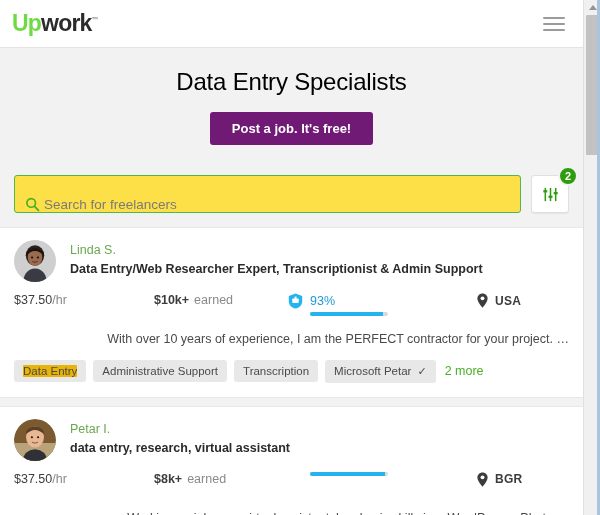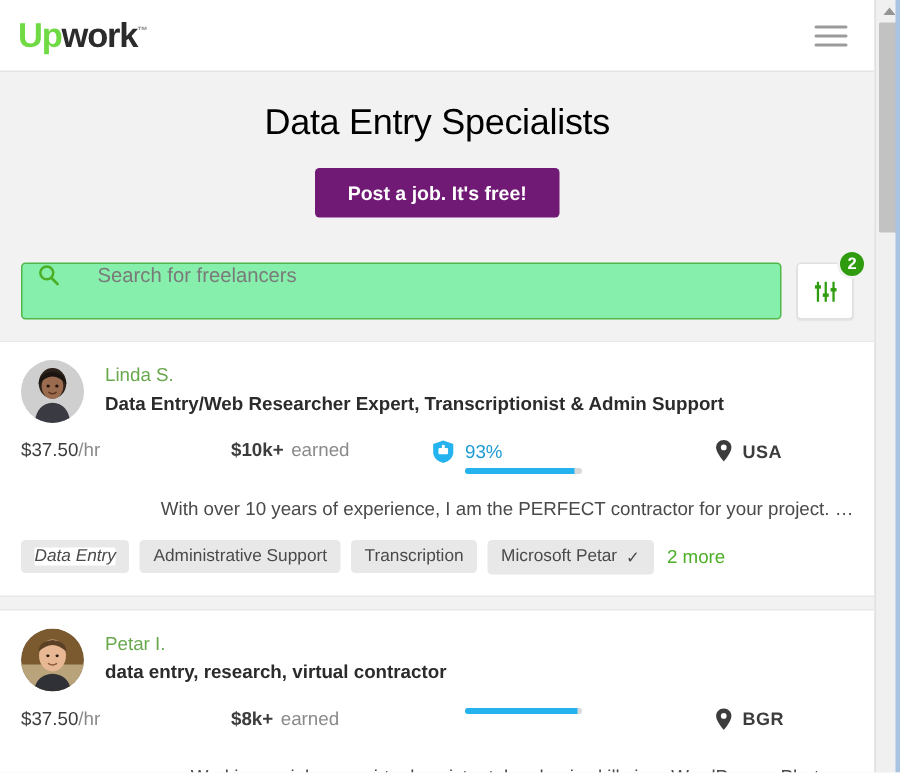--- a/index.html
+++ b/index.html
@@ -118,26 +118,26 @@
   
   .searchbar {
     background: #f2f2f2;
     padding: 8px 14px 14px 14px;
     display: flex; align-items: center; gap: 10px;
     position: relative;
   }
   .search-field {
     flex: 1;
     height: 38px;
-    background: #86efac;
+    background: #fde047;
     border: 1px solid #4fb848;
     border-radius: 3px;
-    display: flex; align-items: flex-start;
+    display: flex; align-items: flex-end;
     padding: 0 10px;
-    gap: 25px;
+    gap: 4px;
     cursor: text;
   }
   .search-icon { width: 15px; height: 15px; flex: 0 0 auto; display:block; }
   .search-placeholder {
     font-size: 13.5px;
     color: #7a7a7a;
   }
   .filter-wrap { position: relative; flex: 0 0 auto; }
   .filter-btn {
     width: 38px; height: 38px;
@@ -248,21 +248,21 @@
   .tag {
     background: #e8e8e8;
     color: #4a4a4a;
     font-size: 11.5px;
     padding: 5px 9px;
     border-radius: 3px;
     cursor: pointer;
     display: flex; align-items: center; gap: 6px;
     white-space: nowrap;
   }
-  .tag .hl { background: #ffffff; border-radius: 1px; font-style: italic; }
+  .tag .hl { background: #eab308; border-radius: 1px; }
   .tag .check { color: #4a4a4a; font-size: 11px; }
   .more-link {
     color: #4caf27;
     font-size: 12.5px;
     cursor: pointer;
     margin-left: 2px;
   }
 </style>
 </head>
 <body>
@@ -389,21 +389,21 @@
             <ellipse cx="21" cy="18" rx="9" ry="10.6" fill="#e8b894"></ellipse>
             <path d="M11.8 15.5 Q21 6.5 30.2 15.5 Q30.4 8.5 21 7.6 Q11.6 8.5 11.8 15.5 Z" fill="#5a4024"></path>
             <ellipse cx="17.9" cy="18.2" rx="1.1" ry="0.95" fill="#2b1d10"></ellipse>
             <ellipse cx="24.1" cy="18.2" rx="1.1" ry="0.95" fill="#2b1d10"></ellipse>
             <path d="M18.3 23.4 Q21 25.2 23.7 23.4" stroke="#8a5a3c" stroke-width="1" fill="none" stroke-linecap="round"></path>
             <path d="M8.5 42 Q10 31 21 30.2 Q32 31 33.5 42 Z" fill="#2f3136"></path>
           </svg>
         </div>
         <div class="card-names">
           <div class="freelancer-name">Petar I.</div>
-          <div class="freelancer-title">data entry, research, virtual contractor</div>
+          <div class="freelancer-title">data entry, research, virtual assistant</div>
         </div>
       </div>
 
       <div class="stats-row">
         <div class="stat-rate">
           <b>$37.50</b><span class="unit">/hr</span>
         </div>
         <div class="stat-earned">
           <b>$8k+</b><span class="lbl">earned</span>
         </div>

